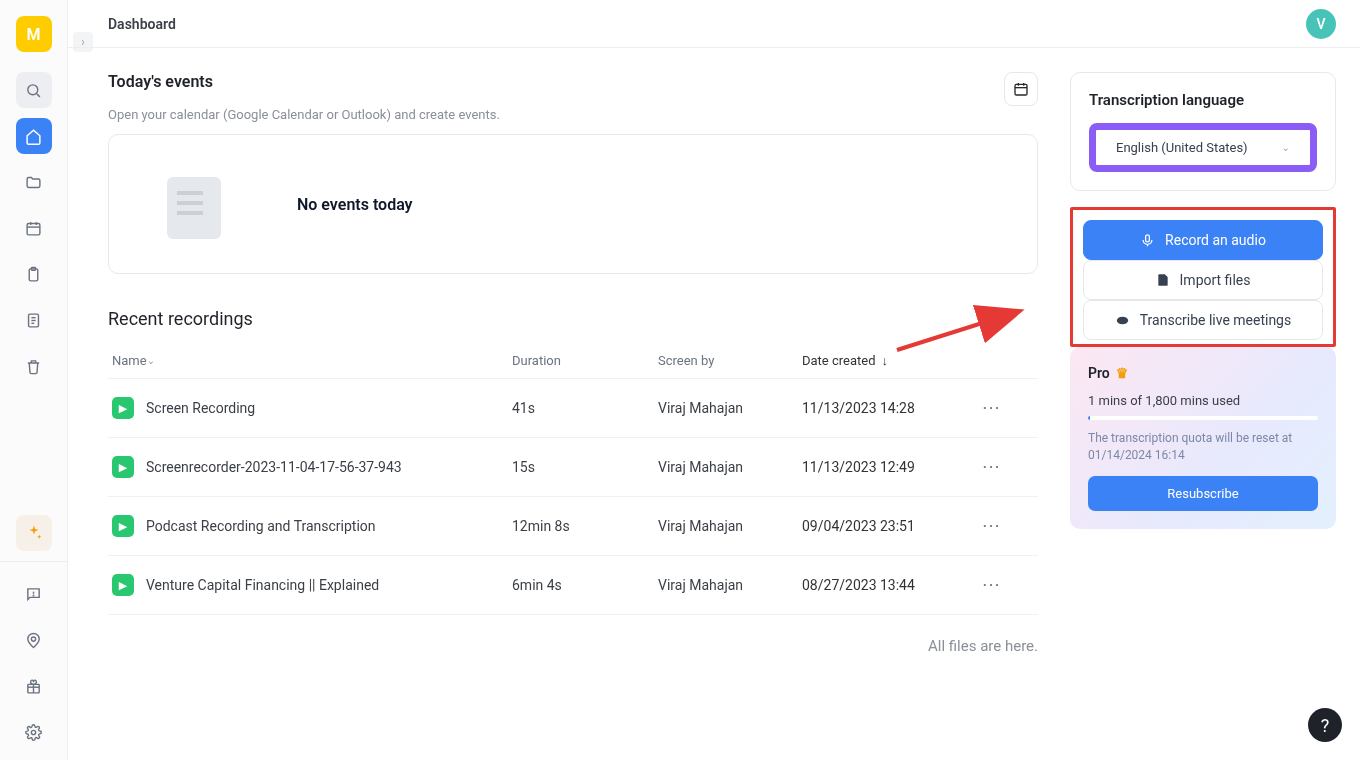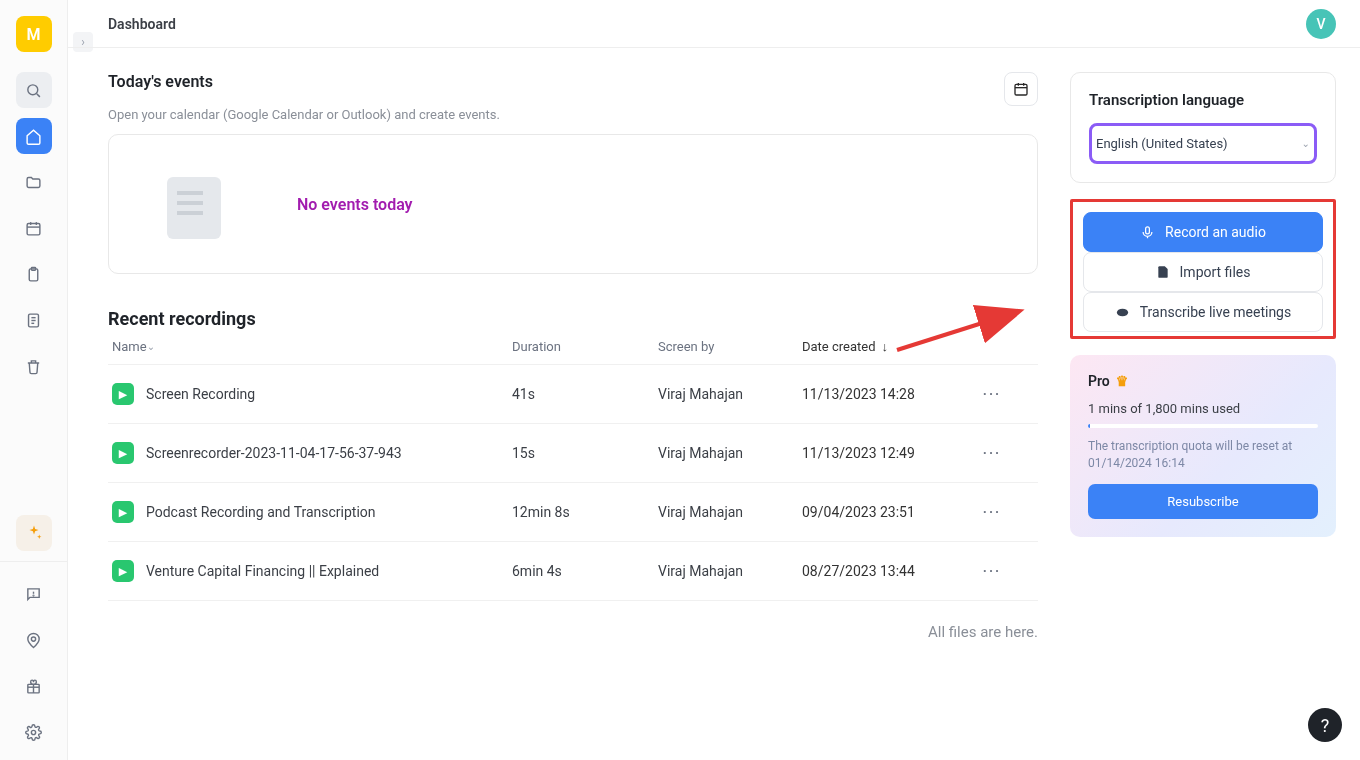--- a/index.html
+++ b/index.html
@@ -20,38 +20,38 @@
 .col-left{flex:1;min-width:0}
 .col-right{width:266px}
 .section-head{display:flex;align-items:flex-start;justify-content:space-between;margin-bottom:12px}
 .sh-title{font-size:16px;font-weight:600;color:#1f2329}
 .sh-sub{font-size:13px;color:#8a8f98;margin-top:16px}
 .cal-btn{width:34px;height:34px;border:1px solid #e5e7eb;border-radius:8px;display:flex;align-items:center;justify-content:center;color:#292828;cursor:pointer;font-size:16px}
 .empty-card{border:1px solid #e8e8e8;border-radius:10px;padding:24px 28px;display:flex;align-items:center;gap:40px;margin-bottom:34px}
 .empty-ill{width:120px;height:90px;position:relative}
 .doc-shape{position:absolute;left:30px;top:18px;width:54px;height:62px;background:#e5e8ec;border-radius:6px}
 .doc-shape:before{content:"";position:absolute;left:10px;top:14px;width:26px;height:4px;background:#cbd0d6;box-shadow:0 10px 0 #cbd0d6,0 20px 0 #cbd0d6}
-.empty-text h3{font-size:16px;font-weight:600;color:#a21caf;}
+.empty-text h3{font-size:16px;font-weight:600;color:#0f172a;}
 .empty-text p{font-size:13px;color:#8a8f98}
-.recent-title{font-size:18px;font-weight:700;color:#1f2329;}
+.recent-title{font-size:18px;font-weight:400;color:#1f2329;margin-bottom:14px}
 .tbl-head{display:flex;padding:10px 4px;font-size:13px;color:#6b7280;border-bottom:1px solid #f0f0f0}
 .c-name{flex:0 0 400px;display:flex;align-items:center;gap:0}
 .c-dur{flex:0 0 146px}
 .c-by{flex:0 0 144px}
 .c-date{flex:0 0 170px;display:flex;align-items:center;gap:6px;color:#333}
 .c-act{flex:0 0 40px;text-align:center}
 .chev{font-size:10px;color:#9ca3af}
 .row{display:flex;align-items:center;padding:18px 4px;border-bottom:1px solid #f0f0f0;font-size:14px;color:#3b3f46}
 .row .c-name{gap:12px}
 .file-ic{width:22px;height:22px;border-radius:5px;background:#29c76f;display:flex;align-items:center;justify-content:center;color:#fff;font-size:11px;flex-shrink:0}
 .dots{color:#6b7280;cursor:pointer;letter-spacing:2px;font-weight:600}
 .all-files{text-align:right;font-size:15px;color:#8a8f98;padding:22px 0}
 .panel{border:1px solid #e8e8e8;border-radius:10px;padding:18px;margin-bottom:16px}
 .panel-title{font-size:15px;font-weight:600;color:#1f2329;margin-bottom:14px}
-.select{border:3px solid #8b5cf6;border-radius:8px;padding:10px 4px;font-size:13px;color:#374151;display:flex;align-items:center;justify-content:space-between;cursor:pointer}
+.select{border:7px solid #8b5cf6;border-radius:8px;padding:10px 20px;font-size:13px;color:#374151;display:flex;align-items:center;justify-content:space-between;cursor:pointer}
 .btn{width:100%;padding:11px 12px;border-radius:8px;font-size:14px;display:flex;align-items:center;justify-content:center;gap:10px;cursor:pointer;margin-bottom:0;border:1px solid #e5e7eb;background:#fff;color:#374151}
 .btn.primary{background:#3b82f6;border-color:#3b82f6;color:#fff}
 .beta-tag{background:#eceef1;color:#6b7280;font-size:11px;padding:1px 6px;border-radius:4px;margin-left:4px}
 .highlight-box{border:3px solid #e53935;border-radius:2px;padding:10px 10px 4px}
 .pro-card{border-radius:10px;padding:18px;background:linear-gradient(135deg,#fde7f3 0%,#e7e9fd 60%,#e3f0fd 100%)}
 .pro-title{font-size:14px;font-weight:600;color:#1f2329;display:flex;align-items:center;gap:6px;margin-bottom:12px}
 .crown{color:#f59e0b}
 .usage{font-size:13px;color:#3b3f46;margin-bottom:8px}
 .bar{height:4px;background:#fff;border-radius:2px;margin-bottom:10px;position:relative;overflow:hidden}
 .bar:before{content:"";position:absolute;left:0;top:0;height:100%;width:1%;background:#3b82f6}
@@ -266,21 +266,21 @@
         <span>Import files</span>
       </button>
       <button class="btn">
         <svg width="15" height="15" viewBox="0 0 24 24" fill="currentColor">
             <ellipse cx="12" cy="12" rx="9" ry="6"></ellipse>
           </svg>
         <span>Transcribe live meetings</span>
       </button>
     </div>
 
-    <div class="pro-card" style="margin-top:16px">
+    <div class="pro-card" style="">
       <div class="pro-title">
           <span>Pro</span>
           <span class="crown">♛</span>
         </div>
       <div class="usage">1 mins of 1,800 mins used</div>
       <div class="bar"></div>
       <div class="reset-text">The transcription quota will be reset at 01/14/2024 16:14</div>
       <button class="resub">Resubscribe</button>
     </div>
   </div>

